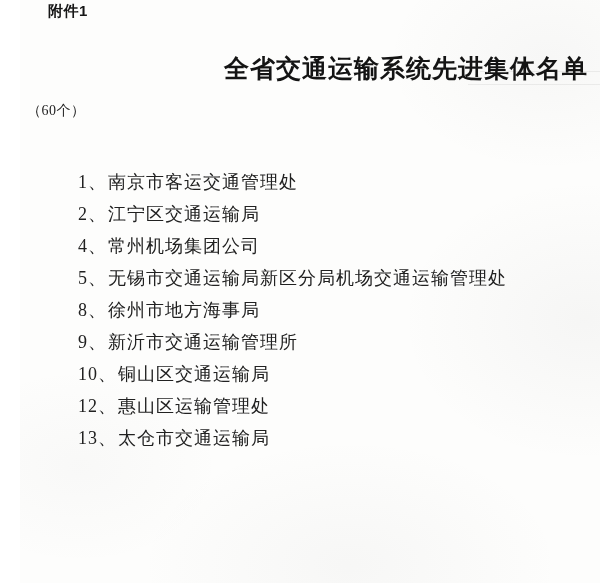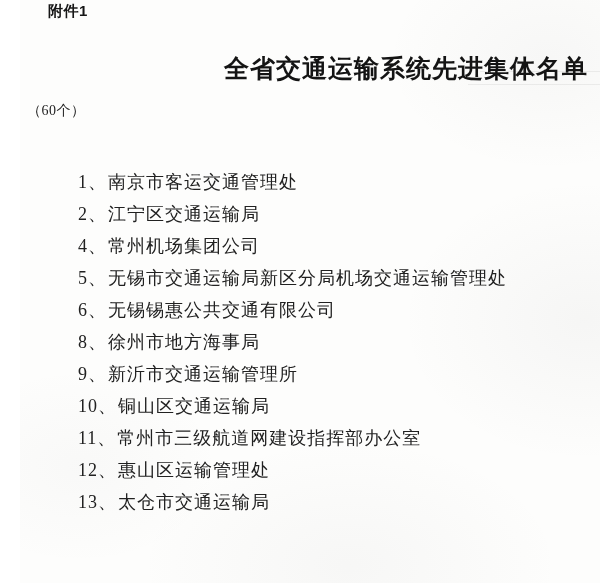--- a/index.html
+++ b/index.html
@@ -85,24 +85,22 @@
 
   <h1 class="title">全省交通运输系统先进集体名单</h1>
 
   <div class="subtitle">（60个）</div>
 
   <ol class="list" id="award-list">
       <li class="row"><span class="num">1</span><span class="sep">、</span><span class="name">南京市客运交通管理处</span></li>
       <li class="row"><span class="num">2</span><span class="sep">、</span><span class="name">江宁区交通运输局</span></li>
       <li class="row"><span class="num">4</span><span class="sep">、</span><span class="name">常州机场集团公司</span></li>
       <li class="row"><span class="num">5</span><span class="sep">、</span><span class="name">无锡市交通运输局新区分局机场交通运输管理处</span></li>
-      <li class="row"><span class="num">6</span><span class="sep">、</span><span class="name">无锡锡惠公共交通有限公司</span></li>
       <li class="row"><span class="num">8</span><span class="sep">、</span><span class="name">徐州市地方海事局</span></li>
       <li class="row"><span class="num">9</span><span class="sep">、</span><span class="name">新沂市交通运输管理所</span></li>
       <li class="row"><span class="num">10</span><span class="sep">、</span><span class="name">铜山区交通运输局</span></li>
-      <li class="row"><span class="num">11</span><span class="sep">、</span><span class="name">常州市三级航道网建设指挥部办公室</span></li>
       <li class="row"><span class="num">12</span><span class="sep">、</span><span class="name">惠山区运输管理处</span></li>
       <li class="row"><span class="num">13</span><span class="sep">、</span><span class="name">太仓市交通运输局</span></li>
     </ol>
 
   <div class="scan-line scan-line-1"></div>
   <div class="scan-line scan-line-2"></div>
 </div>
 
 </body></html>

